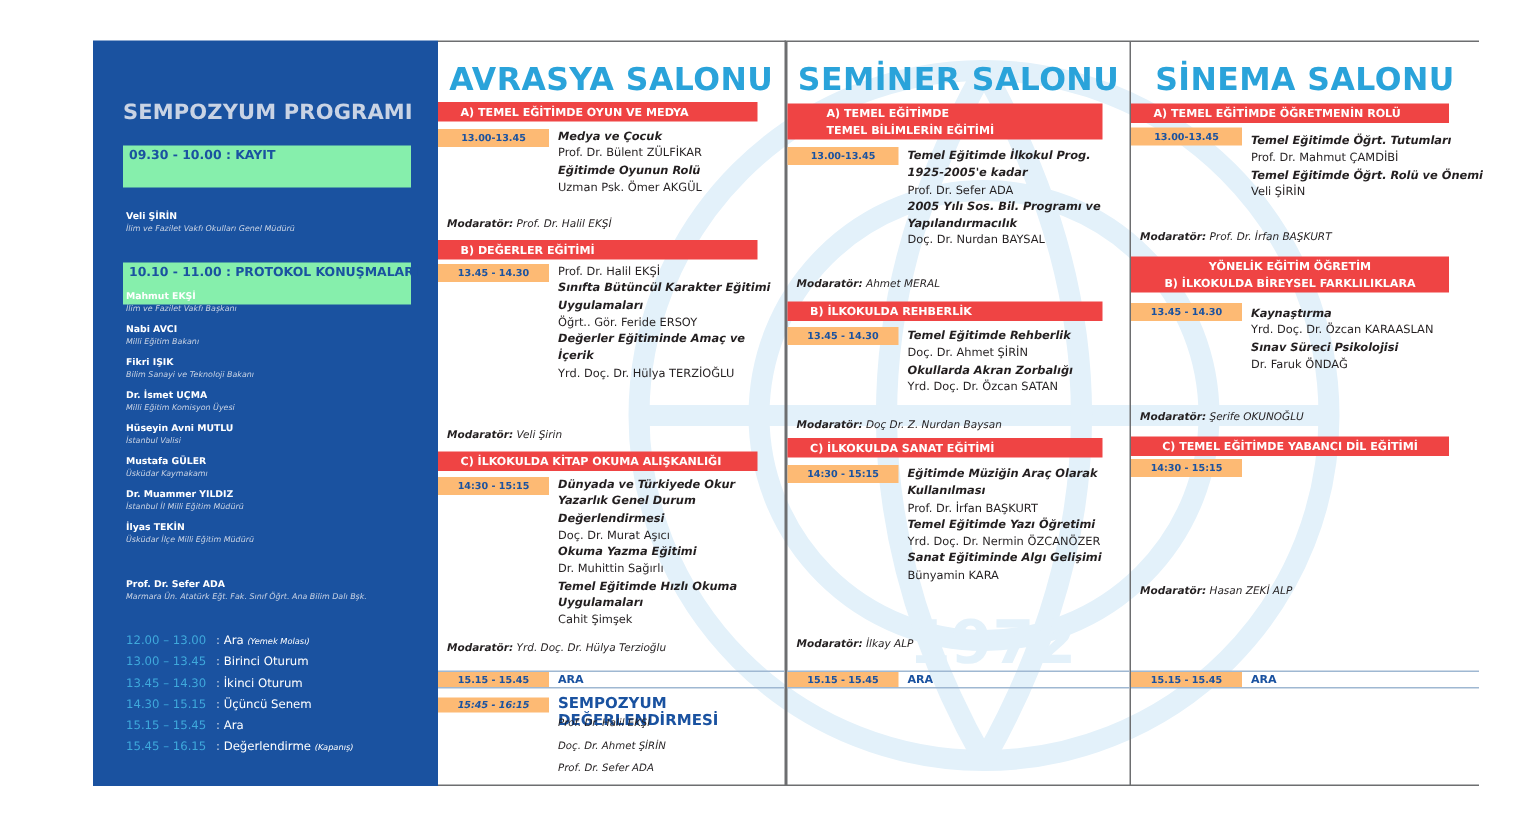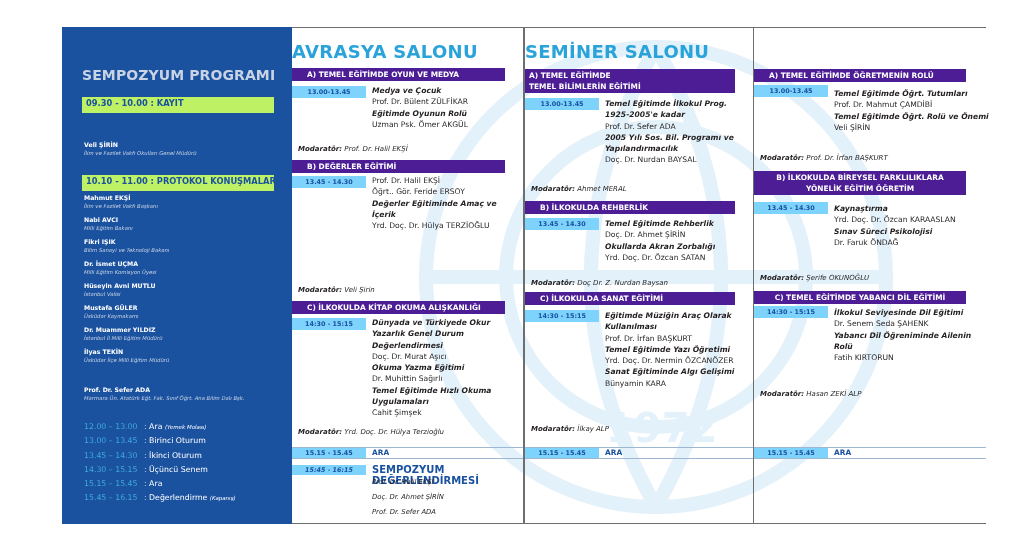--- a/index.html
+++ b/index.html
@@ -7,43 +7,43 @@
   body{font-family:"DejaVu Sans","Liberation Sans",sans-serif;position:relative;color:#231f20;}
   .page{position:absolute;left:0;top:0;width:1024px;height:553px;background:#fff;}
 
   
   .wm{position:absolute;left:296px;top:27px;width:720px;height:497px;overflow:hidden;pointer-events:none;}
   .wm svg{position:absolute;left:0;top:0;}
 
   
   .left{position:absolute;left:62px;top:27px;width:230px;height:497px;background:#1a52a0;color:#fff;}
   .left .title{position:absolute;left:20px;top:40px;font-size:14px;font-weight:bold;color:#c9d3e4;letter-spacing:0.1px;}
-  .bar{position:absolute;left:20px;height:16px;background:#bef264;color:#1a52a0;font-size:8.3px;font-weight:bold;padding-left:4px;line-height:12px;white-space:nowrap;}
+  .bar{position:absolute;left:20px;height:28px;background:#86efac;color:#1a52a0;font-size:8.3px;font-weight:bold;padding-left:4px;line-height:12px;white-space:nowrap;}
   .bar.w1{width:192px;}
   .bar.w2{width:196px;}
   .spk{position:absolute;left:22px;line-height:9px;}
   .spk .n{font-size:6.2px;font-weight:bold;color:#fff;display:block;}
   .spk .r{font-size:5.3px;font-style:italic;color:#c9d3e4;display:block;}
   .sched{position:absolute;left:22px;top:396px;}
   .srow{height:14.3px;line-height:14.3px;font-size:7.8px;white-space:nowrap;}
   .srow .t{color:#3fa9dc;display:inline-block;width:60px;}
   .srow .c{color:#c9d3e4;}
   .srow .l{color:#ffffff;}
   .srow .s{color:#ffffff;font-size:5.5px;font-style:italic;}
 
   
   .col{position:absolute;top:27px;height:497px;border:1px solid #6d6e70;}
   .col1{left:292px;width:232px;border-left:none;}
   .col2{left:524px;width:230px;}
   .col3{left:754px;width:232px;border-left:none;border-right:none;border-bottom:1px solid #6d6e70;}
-  .salon{position:absolute;top:13px;width:100%;text-align:left;font-size:18px;font-weight:bold;color:#2aa3da;letter-spacing:0.3px;}
-  .shead{position:absolute;height:13px;background:#4c1d95;color:#fff;font-size:7.4px;font-weight:bold;line-height:13px;padding-left:15px;white-space:nowrap;}
+  .salon{position:absolute;top:13px;width:100%;text-align:center;font-size:21px;font-weight:bold;color:#2aa3da;letter-spacing:0.3px;}
+  .shead{position:absolute;height:13px;background:#ef4444;color:#fff;font-size:7.4px;font-weight:bold;line-height:13px;padding-left:15px;white-space:nowrap;}
   .shead.two{height:24px;line-height:11px;padding-top:1px;}
   .shead.center{text-align:center;padding-left:0;}
-  .tbox{position:absolute;left:0;width:74px;height:12px;background:#7dd3fc;color:#1a52a0;font-size:6.4px;font-weight:bold;text-align:center;line-height:12px;}
+  .tbox{position:absolute;left:0;width:74px;height:12px;background:#fdba74;color:#1a52a0;font-size:6.4px;font-weight:bold;text-align:center;line-height:12px;}
   .sess{position:absolute;left:80px;line-height:11.3px;font-size:7.6px;white-space:nowrap;}
   .sess .tt{font-weight:bold;font-style:italic;color:#231f20;display:block;}
   .sess .pp{color:#231f20;display:block;}
   .mod{position:absolute;left:6px;font-size:7px;font-style:italic;white-space:nowrap;}
   .mod b{font-weight:bold;}
   .araline{position:absolute;left:0;right:0;height:12px;border-top:1px solid #9fb8d2;border-bottom:1px solid #9fb8d2;}
   .ara{position:absolute;left:80px;top:0;font-size:7.4px;font-weight:bold;color:#1a52a0;line-height:12px;}
   .eval{position:absolute;left:80px;font-size:10px;font-weight:bold;color:#1a52a0;}
   .evp{position:absolute;left:80px;font-size:6.8px;font-style:italic;line-height:15px;}
 </style>
@@ -131,20 +131,21 @@
       <span class="pp">Prof. Dr. Bülent ZÜLFİKAR</span>
       <span class="tt">Eğitimde Oyunun Rolü</span>
       <span class="pp">Uzman Psk. Ömer AKGÜL</span>
     </div>
     <div class="mod" style="top:117px;"><b>Modaratör:</b> <span>Prof. Dr. Halil EKŞİ</span></div>
 
     <div class="shead" style="top:132px;left:0;width:213px;">B) DEĞERLER EĞİTİMİ</div>
     <div class="tbox" style="top:148px;">13.45 - 14.30</div>
     <div class="sess" style="top:147px;white-space:normal;width:146px;">
       <span class="pp">Prof. Dr. Halil EKŞİ</span>
+      <span class="tt">Sınıfta Bütüncül Karakter Eğitimi Uygulamaları</span>
       <span class="pp">Öğrt.. Gör. Feride ERSOY</span>
       <span class="tt">Değerler Eğitiminde Amaç ve İçerik</span>
       <span class="pp">Yrd. Doç. Dr. Hülya TERZİOĞLU</span>
     </div>
     <div class="mod" style="top:258px;"><b>Modaratör:</b> <span>Veli Şirin</span></div>
 
     <div class="shead" style="top:273px;left:0;width:213px;">C) İLKOKULDA KİTAP OKUMA ALIŞKANLIĞI</div>
     <div class="tbox" style="top:290px;">14:30 - 15:15</div>
     <div class="sess" style="top:289px;white-space:normal;width:150px;">
       <span class="tt">Dünyada ve Türkiyede Okur Yazarlık Genel Durum Değerlendirmesi</span>
@@ -162,21 +163,21 @@
     </div>
     <div class="tbox" style="top:437px;height:10px;line-height:10px;font-style:italic;">15:45 - 16:15</div>
     <div class="eval" style="top:436px;">SEMPOZYUM DEĞERLENDİRMESİ</div>
     <div class="evp" style="top:447px;">Prof. Dr. Halil EKŞİ</div>
     <div class="evp" style="top:462px;">Doç. Dr. Ahmet ŞİRİN</div>
     <div class="evp" style="top:477px;">Prof. Dr. Sefer ADA</div>
   </div>
 
   <div class="col col2">
     <div class="salon">SEMİNER SALONU</div>
-    <div class="shead two" style="top:41px;left:0;width:210px;padding-left:4px;">
+    <div class="shead two" style="top:41px;left:0;width:210px;padding-left:26px;">
       <div>A) TEMEL EĞİTİMDE</div>
       <div>TEMEL BİLİMLERİN EĞİTİMİ</div>
     </div>
     <div class="tbox" style="top:70px;">13.00-13.45</div>
     <div class="sess" style="top:70px;white-space:normal;width:140px;">
       <span class="tt">Temel Eğitimde İlkokul Prog. 1925-2005'e kadar</span>
       <span class="pp">Prof. Dr. Sefer ADA</span>
       <span class="tt">2005 Yılı Sos. Bil. Programı ve Yapılandırmacılık</span>
       <span class="pp">Doç. Dr. Nurdan BAYSAL</span>
     </div>
@@ -204,51 +205,46 @@
     </div>
     <div class="mod" style="top:397px;"><b>Modaratör:</b> <span>İlkay ALP</span></div>
 
     <div class="araline" style="top:419px;">
       <div class="tbox" style="top:0;height:10px;line-height:10px;">15.15 - 15.45</div>
       <div class="ara" style="line-height:10px;">ARA</div>
     </div>
   </div>
 
   <div class="col col3">
+    <div class="salon">SİNEMA SALONU</div>
     <div class="shead" style="top:41px;left:0;width:212px;">A) TEMEL EĞİTİMDE ÖĞRETMENİN ROLÜ</div>
     <div class="tbox" style="top:57px;">13.00-13.45</div>
     <div class="sess" style="top:60px;">
       <span class="tt">Temel Eğitimde Öğrt. Tutumları</span>
       <span class="pp">Prof. Dr. Mahmut ÇAMDİBİ</span>
       <span class="tt">Temel Eğitimde Öğrt. Rolü ve Önemi</span>
       <span class="pp">Veli ŞİRİN</span>
     </div>
     <div class="mod" style="top:126px;"><b>Modaratör:</b> <span>Prof. Dr. İrfan BAŞKURT</span></div>
 
     <div class="shead two center" style="top:143px;left:0;width:212px;">
+      <div>YÖNELİK EĞİTİM ÖĞRETİM</div>
       <div>B) İLKOKULDA BİREYSEL FARKLILIKLARA</div>
-      <div>YÖNELİK EĞİTİM ÖĞRETİM</div>
     </div>
     <div class="tbox" style="top:174px;">13.45 - 14.30</div>
     <div class="sess" style="top:175px;">
       <span class="tt">Kaynaştırma</span>
       <span class="pp">Yrd. Doç. Dr. Özcan KARAASLAN</span>
       <span class="tt">Sınav Süreci Psikolojisi</span>
       <span class="pp">Dr. Faruk ÖNDAĞ</span>
     </div>
     <div class="mod" style="top:246px;"><b>Modaratör:</b> <span>Şerife OKUNOĞLU</span></div>
 
     <div class="shead center" style="top:263px;left:0;width:212px;">C) TEMEL EĞİTİMDE YABANCI DİL EĞİTİMİ</div>
     <div class="tbox" style="top:278px;">14:30 - 15:15</div>
-    <div class="sess" style="top:279px;white-space:normal;width:145px;">
-      <span class="tt">İlkokul Seviyesinde Dil Eğitimi</span>
-      <span class="pp">Dr. Senem Seda ŞAHENK</span>
-      <span class="tt">Yabancı Dil Öğreniminde Ailenin Rolü</span>
-      <span class="pp">Fatih KIRTORUN</span>
-    </div>
     <div class="mod" style="top:362px;"><b>Modaratör:</b> <span>Hasan ZEKİ ALP</span></div>
 
     <div class="araline" style="top:419px;">
       <div class="tbox" style="top:0;height:10px;line-height:10px;">15.15 - 15.45</div>
       <div class="ara" style="line-height:10px;">ARA</div>
     </div>
   </div>
 
 </div>
 

